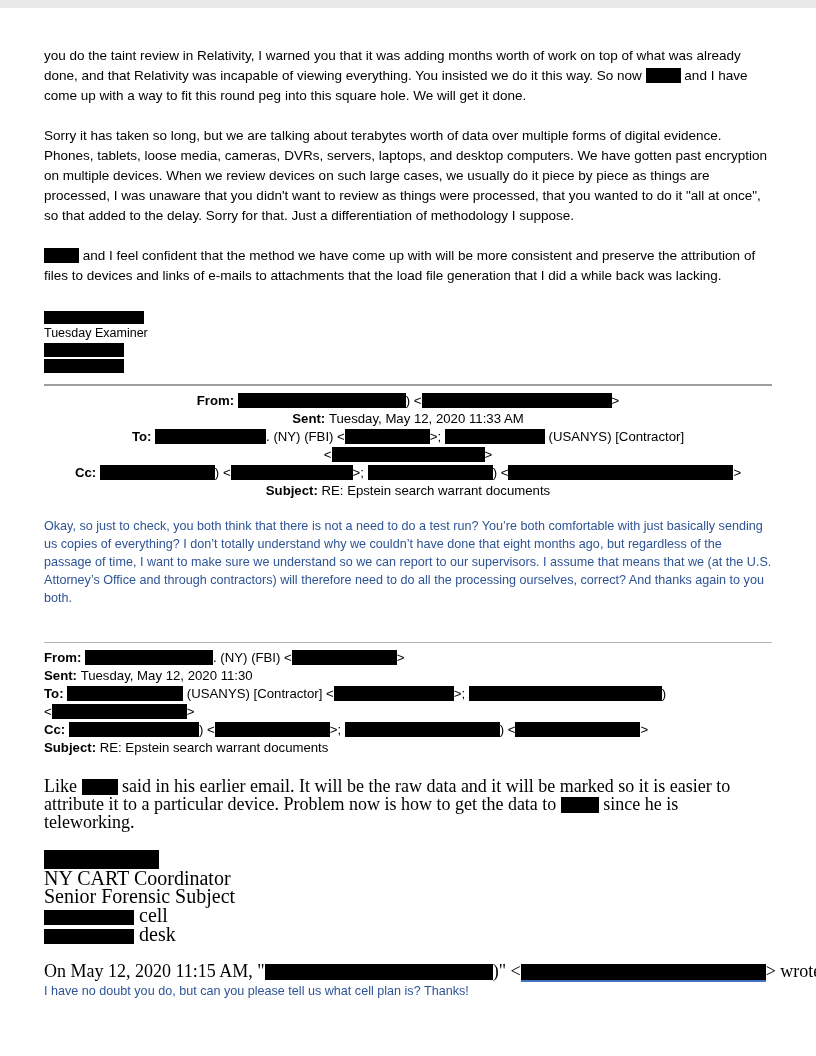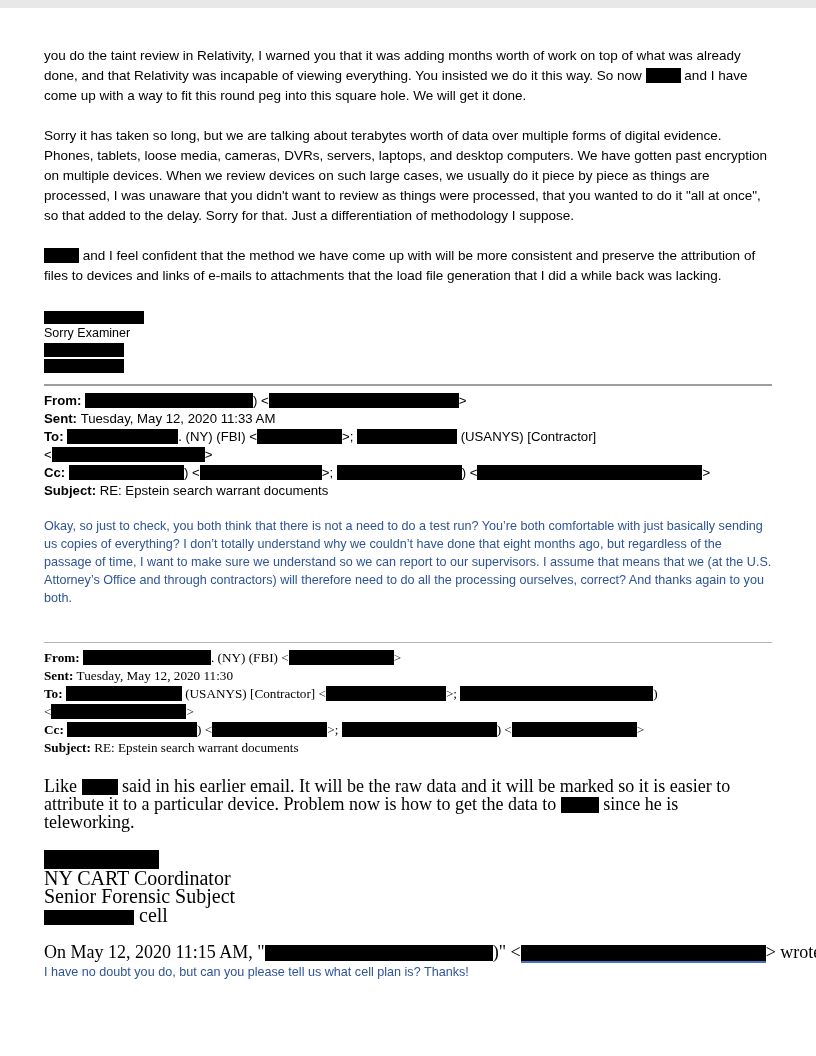--- a/index.html
+++ b/index.html
@@ -30,24 +30,24 @@
   }
   .link-under{box-shadow:0 2px 0 0 #4472c4;}
   .rule{height:0;border-top:2px solid #a6a6a6;}
   
   [data-name="para-1"]{margin-top:0;}
   [data-name="para-2"]{margin-top:20px;}
   [data-name="para-3"]{margin-top:20px;}
   [data-name="signature-1"]{margin-top:23px;}
   [data-name="signature-1"] .redact{vertical-align:middle;}
   [data-name="rule-1"]{margin-top:11px;border-top-width:2px;border-color:#9e9e9e;}
-  [data-name="header-1"]{margin-top:6px;}
+  [data-name="header-1"]{margin-top:6px;text-align:center;}
   [data-name="para-blue"]{margin-top:17px;max-width:732px;}
   [data-name="rule-2"]{margin-top:35px;border-top-width:1px;border-color:#b3b3b3;}
-  [data-name="header-2"]{margin-top:6px;font-family:Liberation Serif, serif;}
+  [data-name="header-2"]{margin-top:6px;}
   [data-name="para-serif"]{margin-top:20px;}
   [data-name="signature-2"]{margin-top:17px;}
   [data-name="signature-2"] .redact{vertical-align:middle;}
   [data-name="quote-line"]{margin-top:18px;}
   [data-name="para-blue-2"]{margin-top:2px;}
   .wrap-width{max-width:730px;}
 </style>
 </head>
 <body>
 
@@ -56,21 +56,21 @@
       <div class="wrapline" data-name="paragraph-text">you do the taint review in Relativity, I warned you that it was adding months worth of work on top of what was already done, and that Relativity was incapable of viewing everything. You insisted we do it this way. So now <span class="redact" data-name="redaction-bar" style="width: 35px; height: 15px;"></span> and I have come up with a way to fit this round peg into this square hole. We will get it done.</div>
     </div>
     <div class="block sans wrap-width" data-name="para-2">
       <div class="wrapline" data-name="paragraph-text">Sorry it has taken so long, but we are talking about terabytes worth of data over multiple forms of digital evidence. Phones, tablets, loose media, cameras, DVRs, servers, laptops, and desktop computers. We have gotten past encryption on multiple devices. When we review devices on such large cases, we usually do it piece by piece as things are processed, I was unaware that you didn't want to review as things were processed, that you wanted to do it "all at once", so that added to the delay. Sorry for that. Just a differentiation of methodology I suppose.</div>
     </div>
     <div class="block sans wrap-width" data-name="para-3">
       <div class="wrapline" data-name="paragraph-text"><span class="redact" data-name="redaction-bar" style="width: 35px; height: 15px;"></span> and I feel confident that the method we have come up with will be more consistent and preserve the attribution of files to devices and links of e-mails to attachments that the load file generation that I did a while back was lacking.</div>
     </div>
     <div class="block sans-small" data-name="signature-1">
       <div class="line" data-name="text-line"><span class="redact" data-name="redaction-bar" style="width: 100px; height: 13px;"></span></div>
-      <div class="line" data-name="text-line">Sorry Examiner</div>
+      <div class="line" data-name="text-line">Tuesday Examiner</div>
       <div class="line" data-name="text-line"><span class="redact" data-name="redaction-bar" style="width: 80px; height: 14px;"></span></div>
       <div class="line" data-name="text-line"><span class="redact" data-name="redaction-bar" style="width: 80px; height: 14px;"></span></div>
     </div>
     <div class="block  rule" data-name="rule-1"></div>
     <div class="block sans-header" data-name="header-1">
       <div class="line" data-name="text-line"><span class="bold" data-name="field-label">From: </span><span class="redact" data-name="redaction-bar" style="width: 168px; height: 15px;"></span>) &lt;<span class="redact" data-name="redaction-bar" style="width: 190px; height: 15px;"></span>&gt;</div>
       <div class="line" data-name="text-line"><span class="bold" data-name="field-label">Sent: </span>Tuesday, May 12, 2020 11:33 AM</div>
       <div class="line" data-name="text-line"><span class="bold" data-name="field-label">To: </span><span class="redact" data-name="redaction-bar" style="width: 111px; height: 15px;"></span>. (NY) (FBI) &lt;<span class="redact" data-name="redaction-bar" style="width: 85px; height: 15px;"></span>&gt;; <span class="redact" data-name="redaction-bar" style="width: 100px; height: 15px;"></span> (USANYS) [Contractor]</div>
       <div class="line" data-name="text-line">&lt;<span class="redact" data-name="redaction-bar" style="width: 153px; height: 15px;"></span>&gt;</div>
       <div class="line" data-name="text-line"><span class="bold" data-name="field-label">Cc: </span><span class="redact" data-name="redaction-bar" style="width: 115px; height: 15px;"></span>) &lt;<span class="redact" data-name="redaction-bar" style="width: 122px; height: 15px;"></span>&gt;; <span class="redact" data-name="redaction-bar" style="width: 125px; height: 15px;"></span>) &lt;<span class="redact" data-name="redaction-bar" style="width: 225px; height: 15px;"></span>&gt;</div>
@@ -89,20 +89,21 @@
       <div class="line" data-name="text-line"><span class="bold" data-name="field-label">Subject: </span>RE: Epstein search warrant documents</div>
     </div>
     <div class="block serif wrap-width" data-name="para-serif">
       <div class="wrapline" data-name="paragraph-text">Like <span class="redact" data-name="redaction-bar" style="width: 36px; height: 16px;"></span> said in his earlier email. It will be the raw data and it will be marked so it is easier to attribute it to a particular device. Problem now is how to get the data to <span class="redact" data-name="redaction-bar" style="width: 38px; height: 16px;"></span> since he is teleworking.</div>
     </div>
     <div class="block serif-sig" data-name="signature-2">
       <div class="line" data-name="text-line"><span class="redact" data-name="redaction-bar" style="width: 115px; height: 19px;"></span></div>
       <div class="line" data-name="text-line">NY CART Coordinator</div>
       <div class="line" data-name="text-line">Senior Forensic Subject</div>
       <div class="line" data-name="text-line"><span class="redact" data-name="redaction-bar" style="width: 90px; height: 15px;"></span> cell</div>
+      <div class="line" data-name="text-line"><span class="redact" data-name="redaction-bar" style="width: 90px; height: 15px;"></span> desk</div>
     </div>
     <div class="block serif" data-name="quote-line">
       <div class="line" data-name="text-line">On May 12, 2020 11:15 AM, "<span class="redact" data-name="redaction-bar" style="width: 228px; height: 16px;"></span>)" &lt;<span class="redact link-under" data-name="redaction-bar" style="width: 245px; height: 16px;"></span>&gt; wrote:</div>
     </div>
     <div class="block sans-blue" data-name="para-blue-2">
       <div class="line" data-name="text-line">I have no doubt you do, but can you please tell us what cell plan is?  Thanks!</div>
     </div>
   </div>
 
 </body></html>

